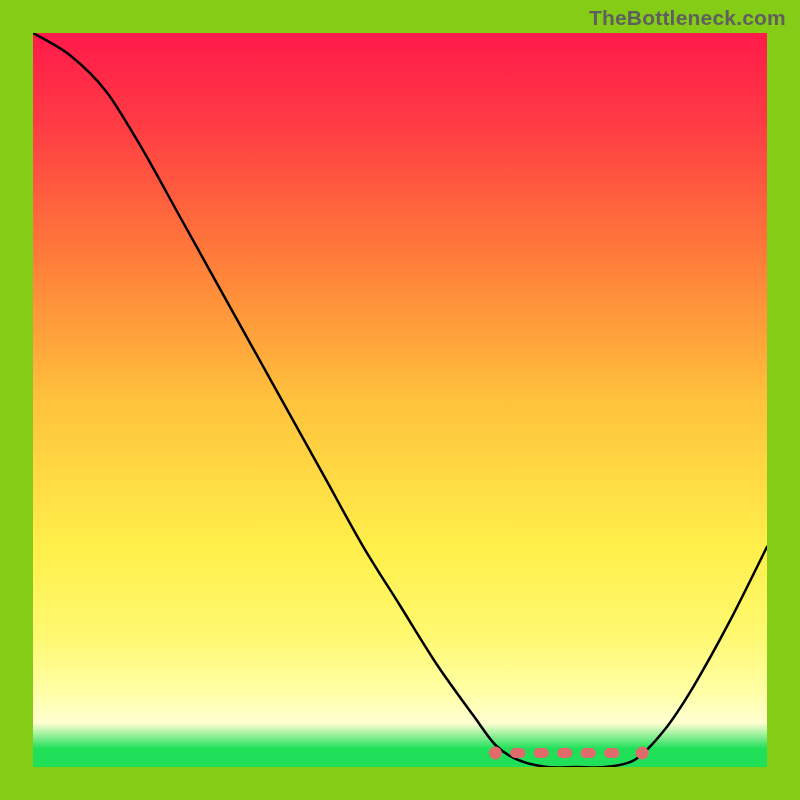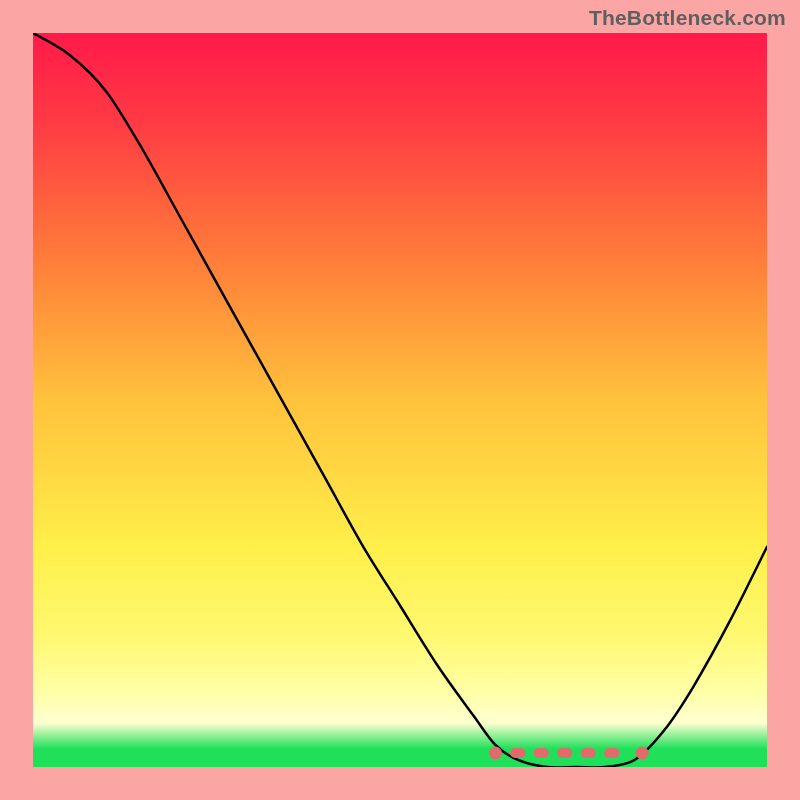--- a/index.html
+++ b/index.html
@@ -8,21 +8,21 @@
     width: 800px;
     height: 800px;
     background: #000;
     font-family: Arial, Helvetica, sans-serif;
     overflow: hidden;
   }
   .stage {
     position: relative;
     width: 800px;
     height: 800px;
-    background: #fca5a5;
+    background: #84cc16;
   }
   .attribution {
     position: absolute;
     top: 6px;
     right: 14px;
     font-size: 21px;
     font-weight: 600;
     color: #5f5f5f;
     letter-spacing: 0.2px;
     z-index: 5;

